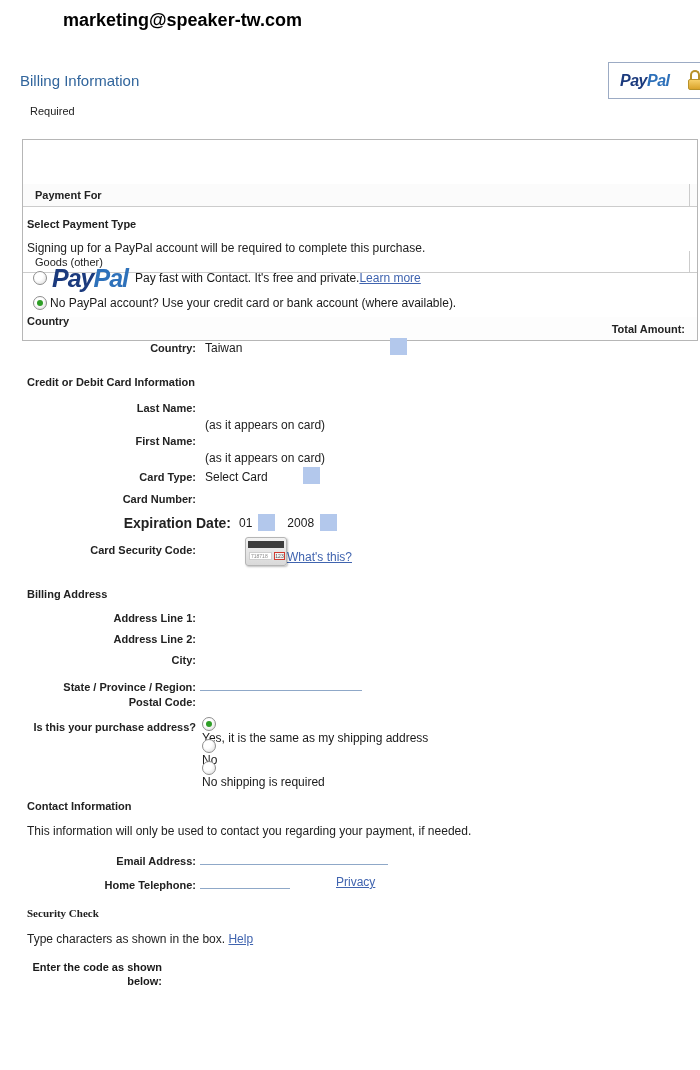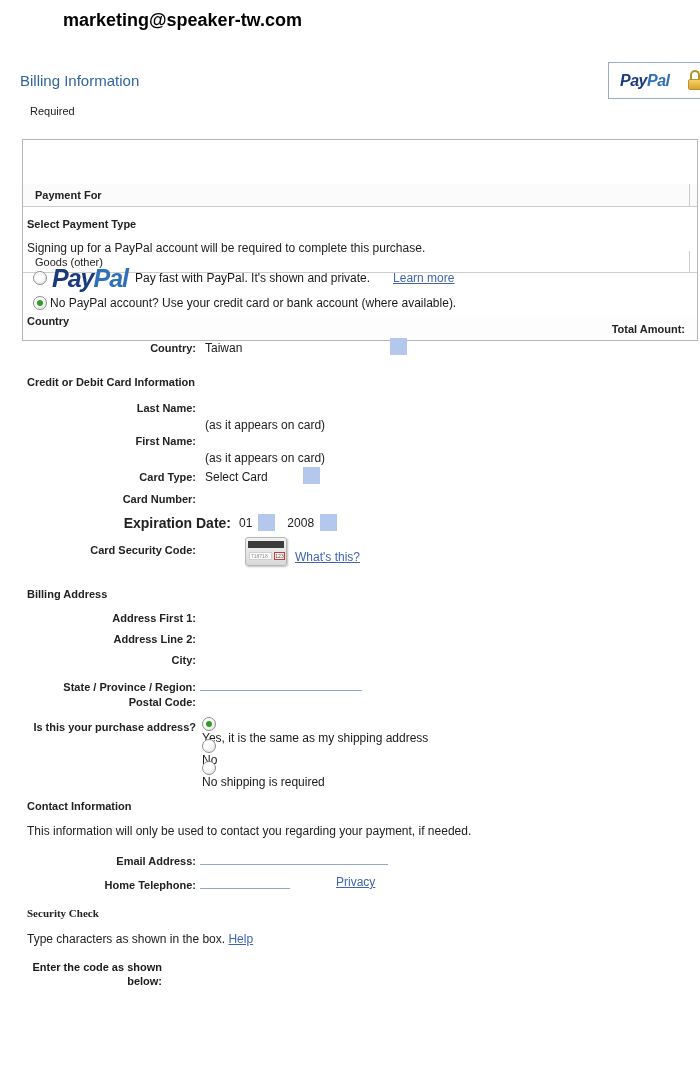--- a/index.html
+++ b/index.html
@@ -115,22 +115,22 @@
     </div>
   </div>
 
   <div class="sec-head" style="left:27px; top:218px;">Select Payment Type</div>
 
   <div class="body-txt" style="left:27px; top:241px;">Signing up for a PayPal account will be required to complete this purchase.</div>
 
   <div class="row" style="left:33px; top:263px; height:30px; align-items:center;">
     <div class="radio"></div>
     <div class="pp-logo-lg"><span class="pp-pay">Pay</span><span class="pp-pal">Pal</span></div>
-    <span style="margin-left:7px;">Pay fast with PayPal. It's shown and private.</span>
-    <span class="lnk" style="margin-left:23px;">Learn more</span>
+    <span style="margin-left:7px;">Pay fast with Contact. It's free and private.</span>
+    <span class="lnk" style="margin-left:0;">Learn more</span>
   </div>
 
   <div class="row" style="left:33px; top:296px; align-items:center;">
     <div class="radio sel"></div>
     <span style="margin-left:3px;">No PayPal account? Use your credit card or bank account (where available).</span>
   </div>
 
   <div class="sec-head" style="left:27px; top:315px;">Country</div>
 
   <div class="row" style="left:27px; top:341px;">
@@ -169,27 +169,27 @@
     <div class="dd" style="margin-left:6px;"></div>
   </div>
 
   <div class="row" style="left:27px; top:537px; align-items:flex-start;">
     <div class="lbl" style="padding-top:7px;">Card Security Code:</div>
     <div class="card-img">
       <div class="card-stripe"></div>
       <div class="card-sig">718718</div>
       <div class="card-cvv">123</div>
     </div>
-    <span class="lnk" style="margin-left:8px; margin-top:13px;">What's this?</span>
+    <span class="lnk" style="margin-top:13px;">What's this?</span>
   </div>
 
   <div class="sec-head" style="left:27px; top:588px;">Billing Address</div>
 
   <div class="row" style="left:27px; top:612px;">
-    <div class="lbl">Address First 1:</div>
+    <div class="lbl">Address Line 1:</div>
   </div>
   <div class="row" style="left:27px; top:633px;">
     <div class="lbl">Address Line 2:</div>
   </div>
   <div class="row" style="left:27px; top:654px;">
     <div class="lbl">City:</div>
   </div>
   <div class="row" style="left:27px; top:676px;">
     <div class="lbl">State / Province / Region:</div>
     <div class="uline" style="width:162px;"></div>

